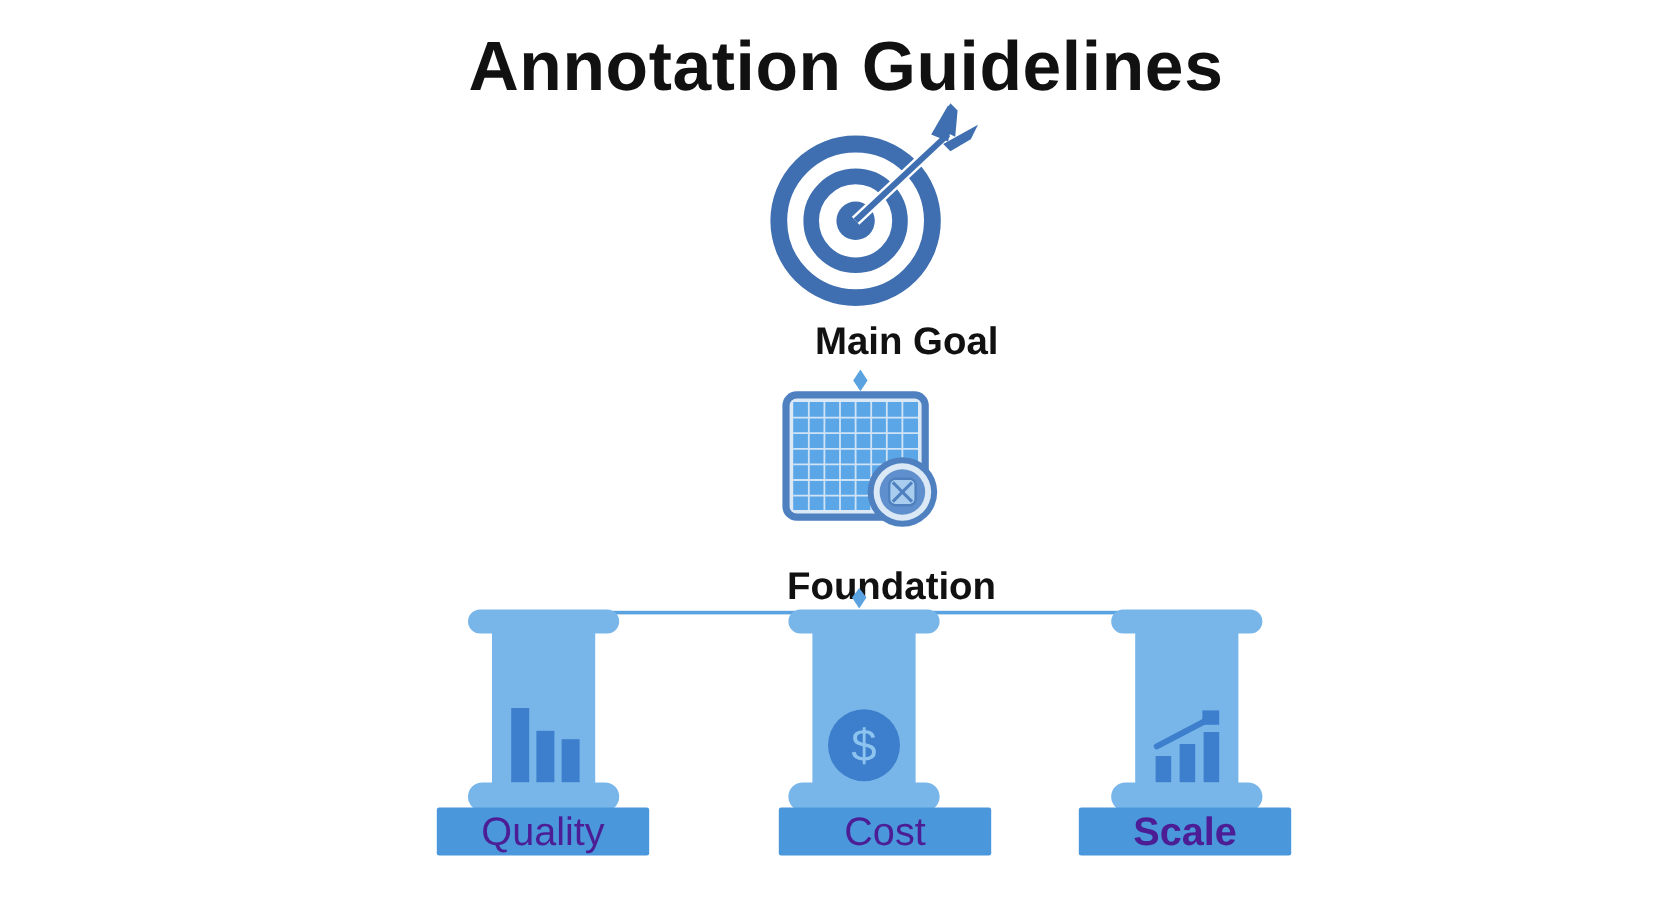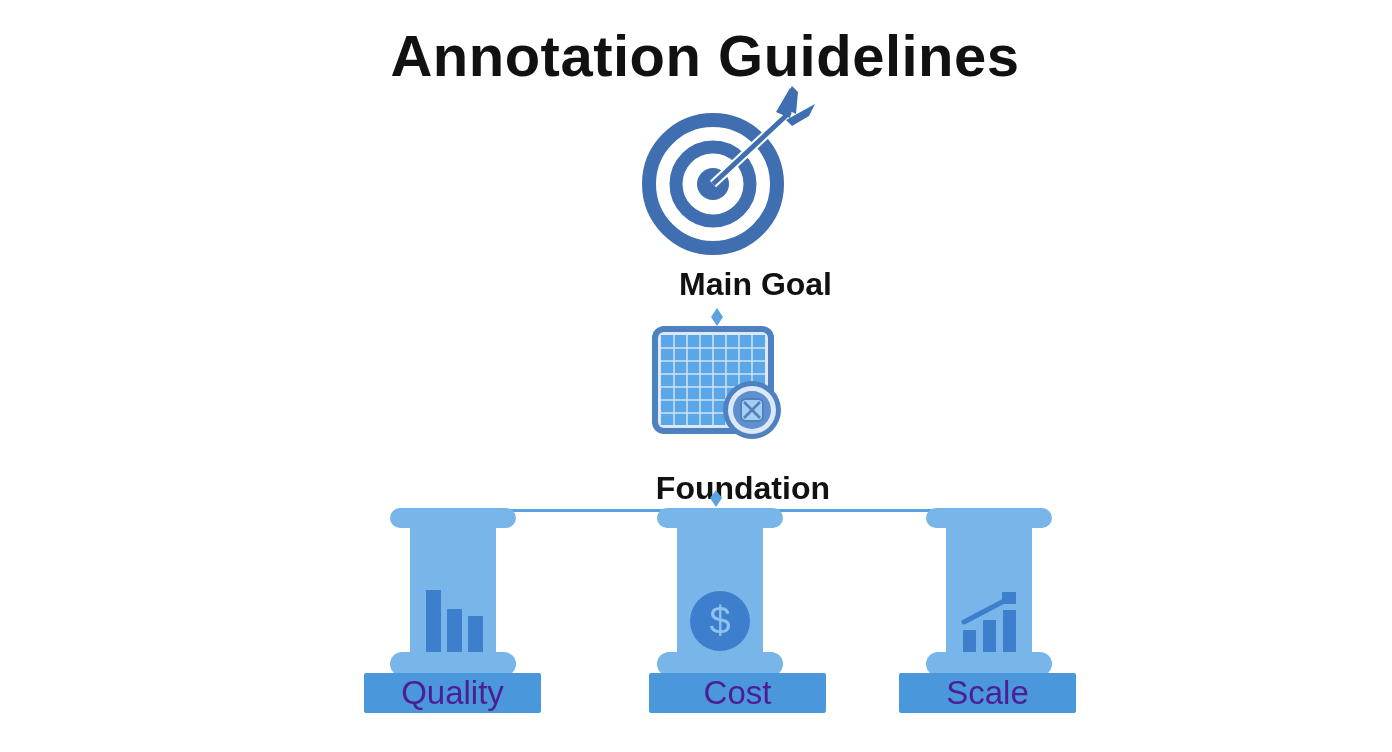--- a/index.html
+++ b/index.html
@@ -104,13 +104,13 @@
   <rect x="22" y="16" width="86" height="140" fill="#78b6ea"></rect>
   <rect x="2" y="146" width="126" height="24" rx="12" fill="#78b6ea"></rect>
 </svg>
 <svg class="abs" style="left:960px;top:590px;" width="60" height="62" viewBox="0 0 60 62">
   <rect x="3" y="40" width="13" height="22" fill="#3d7fcc"></rect>
   <rect x="23" y="30" width="13" height="32" fill="#3d7fcc"></rect>
   <rect x="43" y="20" width="13" height="42" fill="#3d7fcc"></rect>
   <line x1="4" y1="32" x2="46" y2="10" stroke="#3d7fcc" stroke-width="5" stroke-linecap="round"></line>
   <rect x="42" y="2" width="14" height="12" fill="#3d7fcc"></rect>
 </svg>
-<div class="abs pillar-label" style="left:899px;top:673px;width:177px;">Scale</div>
+<div class="abs pillar-label" style="left:899px;top:673px;width:177px;font-weight:bold;">Scale</div>
 
 </body></html>

